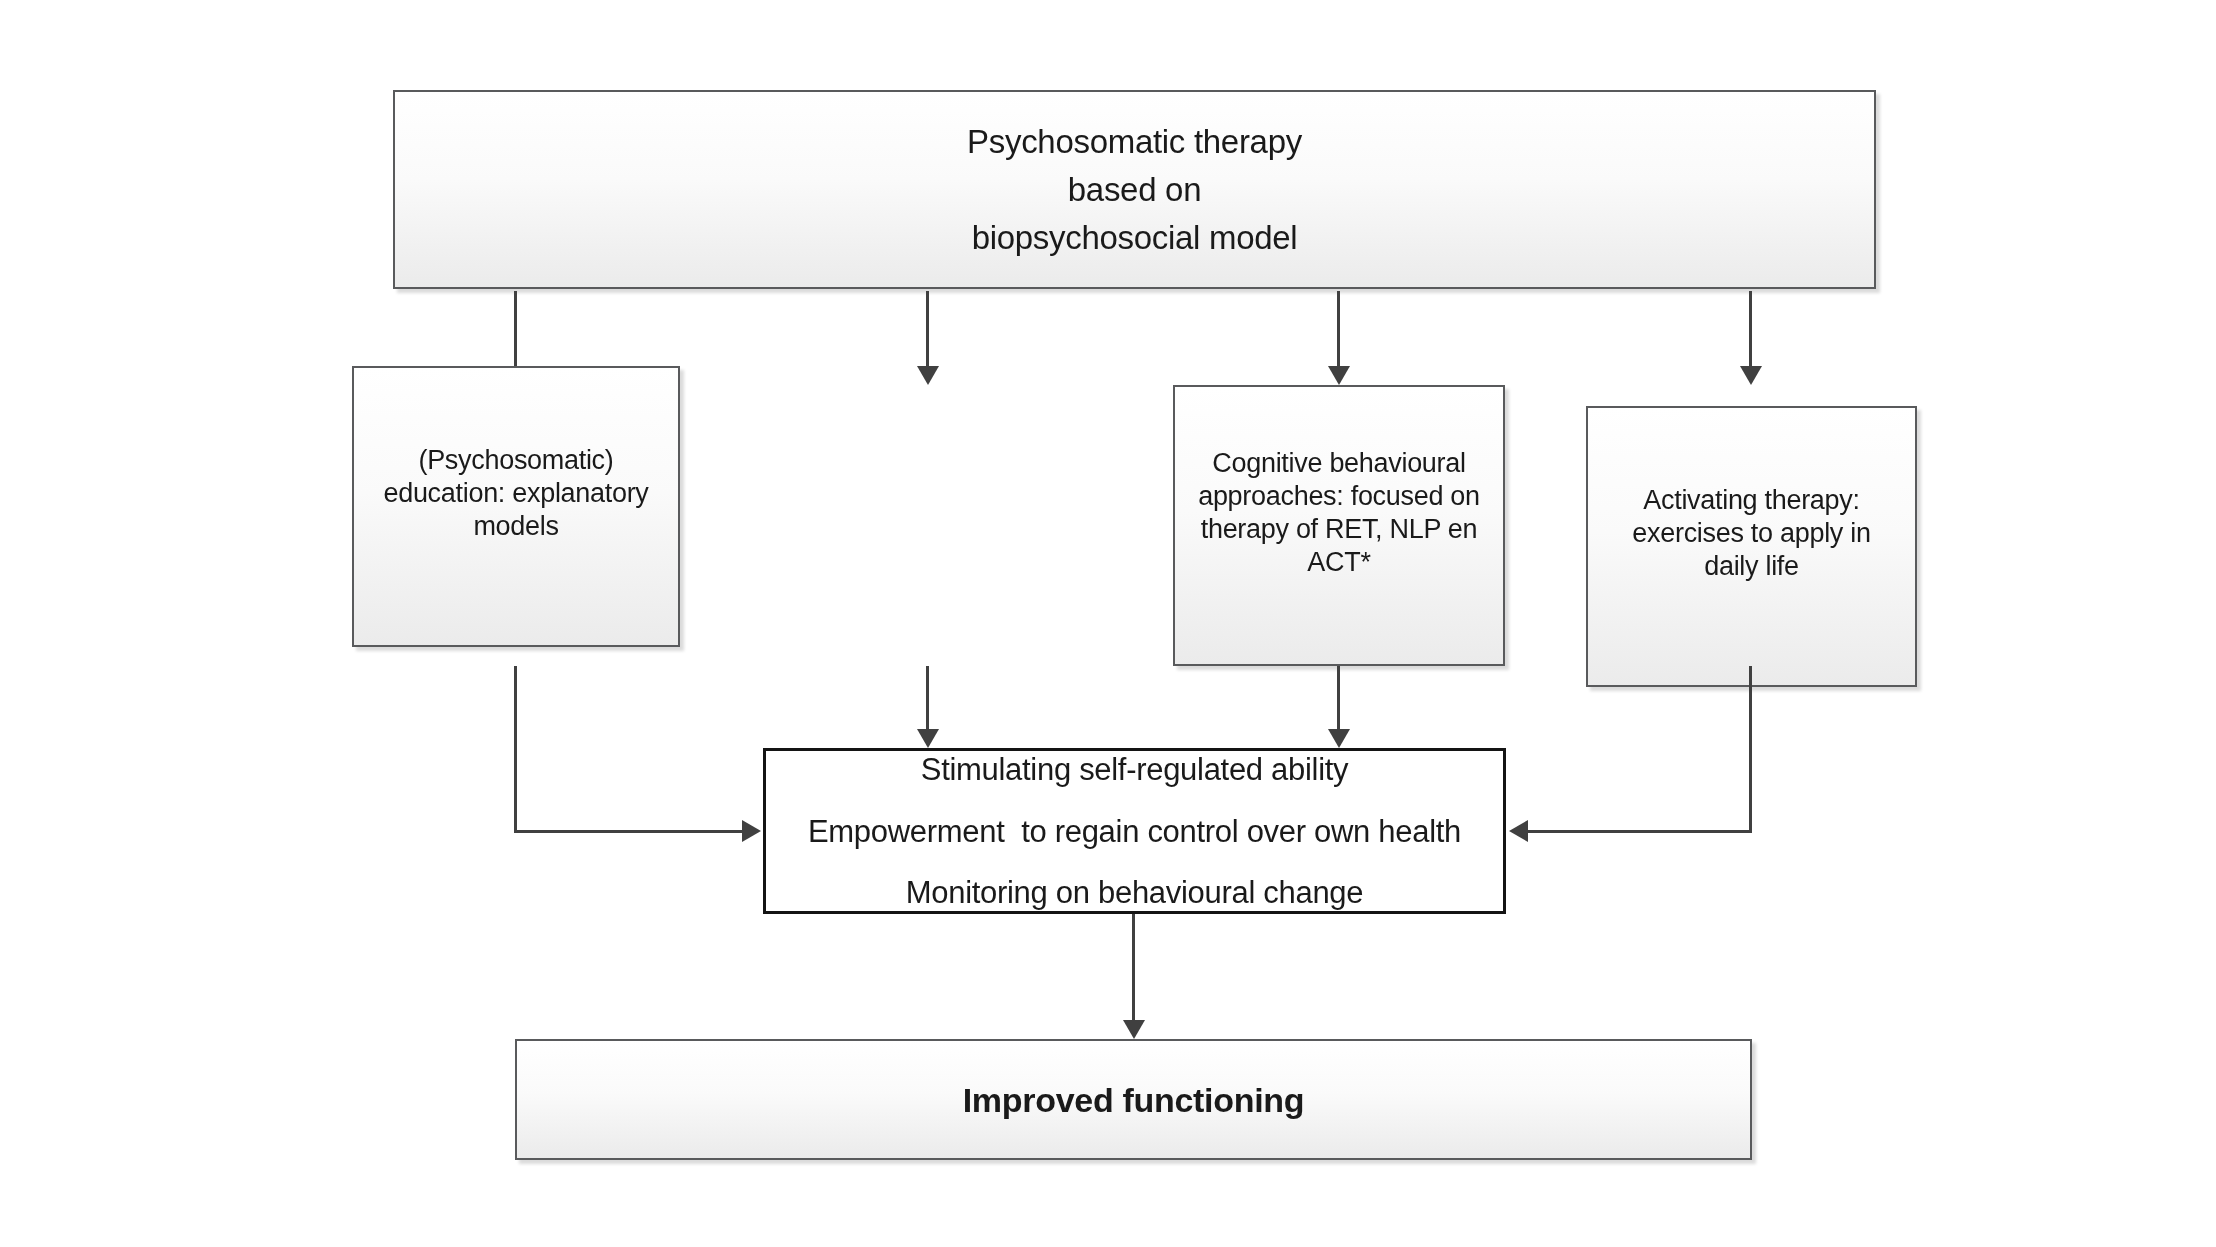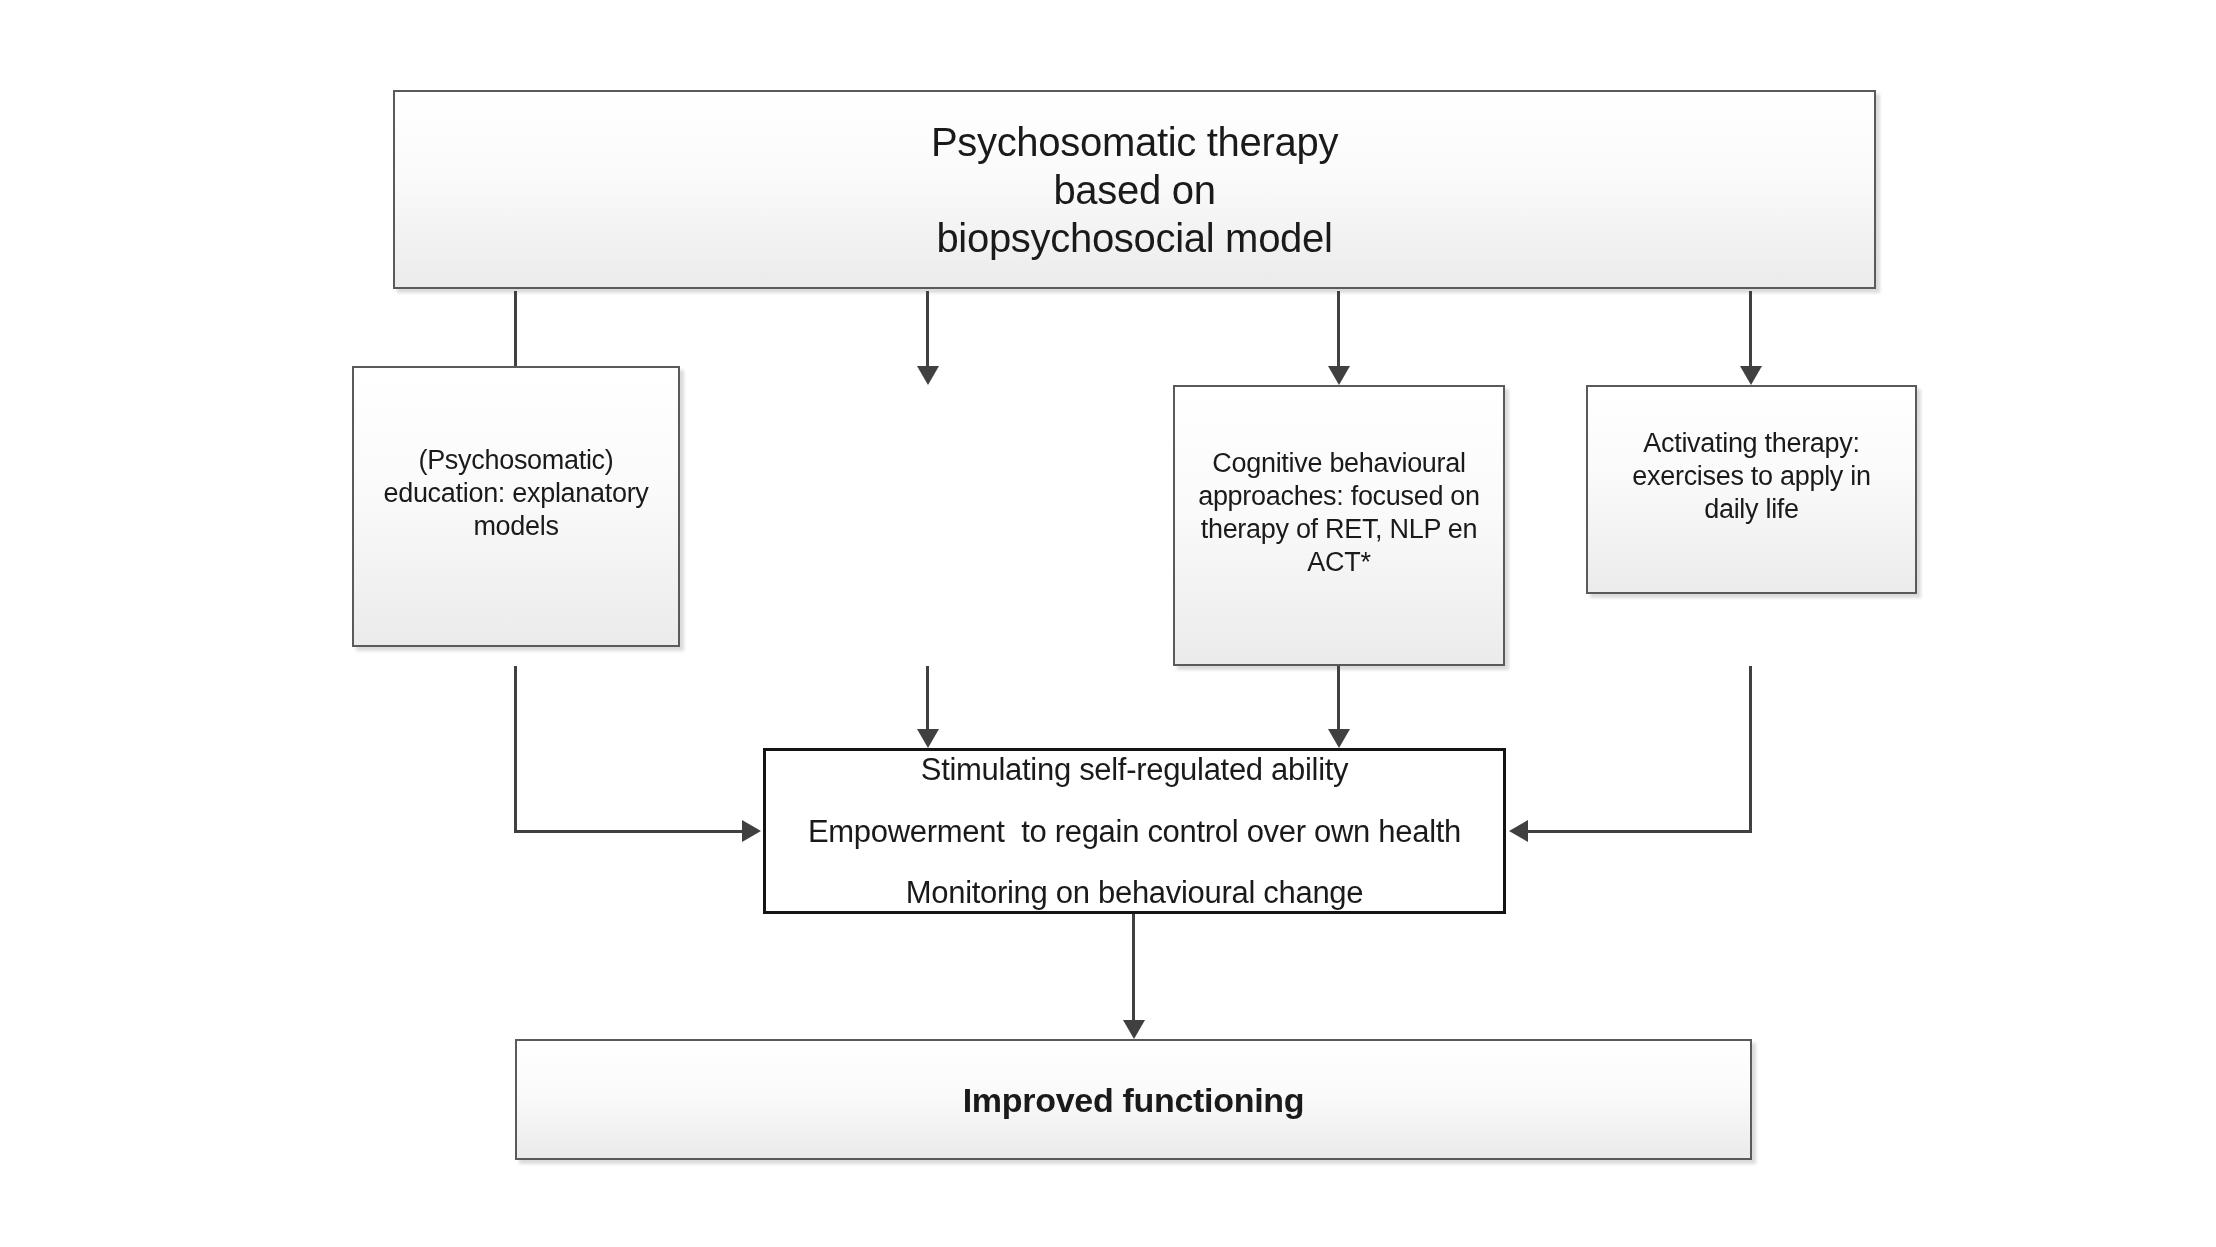--- a/index.html
+++ b/index.html
@@ -19,21 +19,21 @@
     background: linear-gradient(180deg, #ffffff 0%, #fafafa 45%, #ebebeb 100%);
     box-shadow: 4px 4px 3px rgba(0,0,0,0.14);
     display: flex;
     flex-direction: column;
     justify-content: center;
     align-items: center;
     text-align: center;
     letter-spacing: -0.3px;
   }
   .box .line { white-space: pre; }
-  .top-box   { font-size: 40px; line-height: 48px; }
+  .top-box   { font-size: 33px; line-height: 48px; }
   .branch    { font-size: 27px; line-height: 33px; padding: 4px; }
   .central-box {
     border: 3px solid #141414;
     background: #ffffff;
     box-shadow: none;
     font-size: 31px;
     line-height: 37px;
   }
   .result-box { font-size: 34px; line-height: 40px; font-weight: bold; }
   .vline, .hline { position: absolute; background: #404040; }
@@ -86,21 +86,21 @@
   </div>
 
 
   <div class="box branch" style="left:1173px; top:385px; width:332px; height:281px; padding-bottom:30px;">
     <div class="line">Cognitive behavioural</div>
     <div class="line">approaches: focused on</div>
     <div class="line">therapy of RET, NLP en</div>
     <div class="line">ACT*</div>
   </div>
 
-  <div class="box branch" style="left:1586px; top:385px; width:331px; height:209px; padding-bottom:30px;">
+  <div class="box branch" style="left:1586px; top:406px; width:331px; height:281px; padding-bottom:30px;">
     <div class="line">Activating therapy:</div>
     <div class="line">exercises to apply in</div>
     <div class="line">daily life</div>
   </div>
 
   <div class="vline" style="left:926px; top:666px; height:65px;"></div>
   <div class="arr down" style="left:917px; top:729px;"></div>
 
   <div class="vline" style="left:1337px; top:666px; height:65px;"></div>
   <div class="arr down" style="left:1328px; top:729px;"></div>

